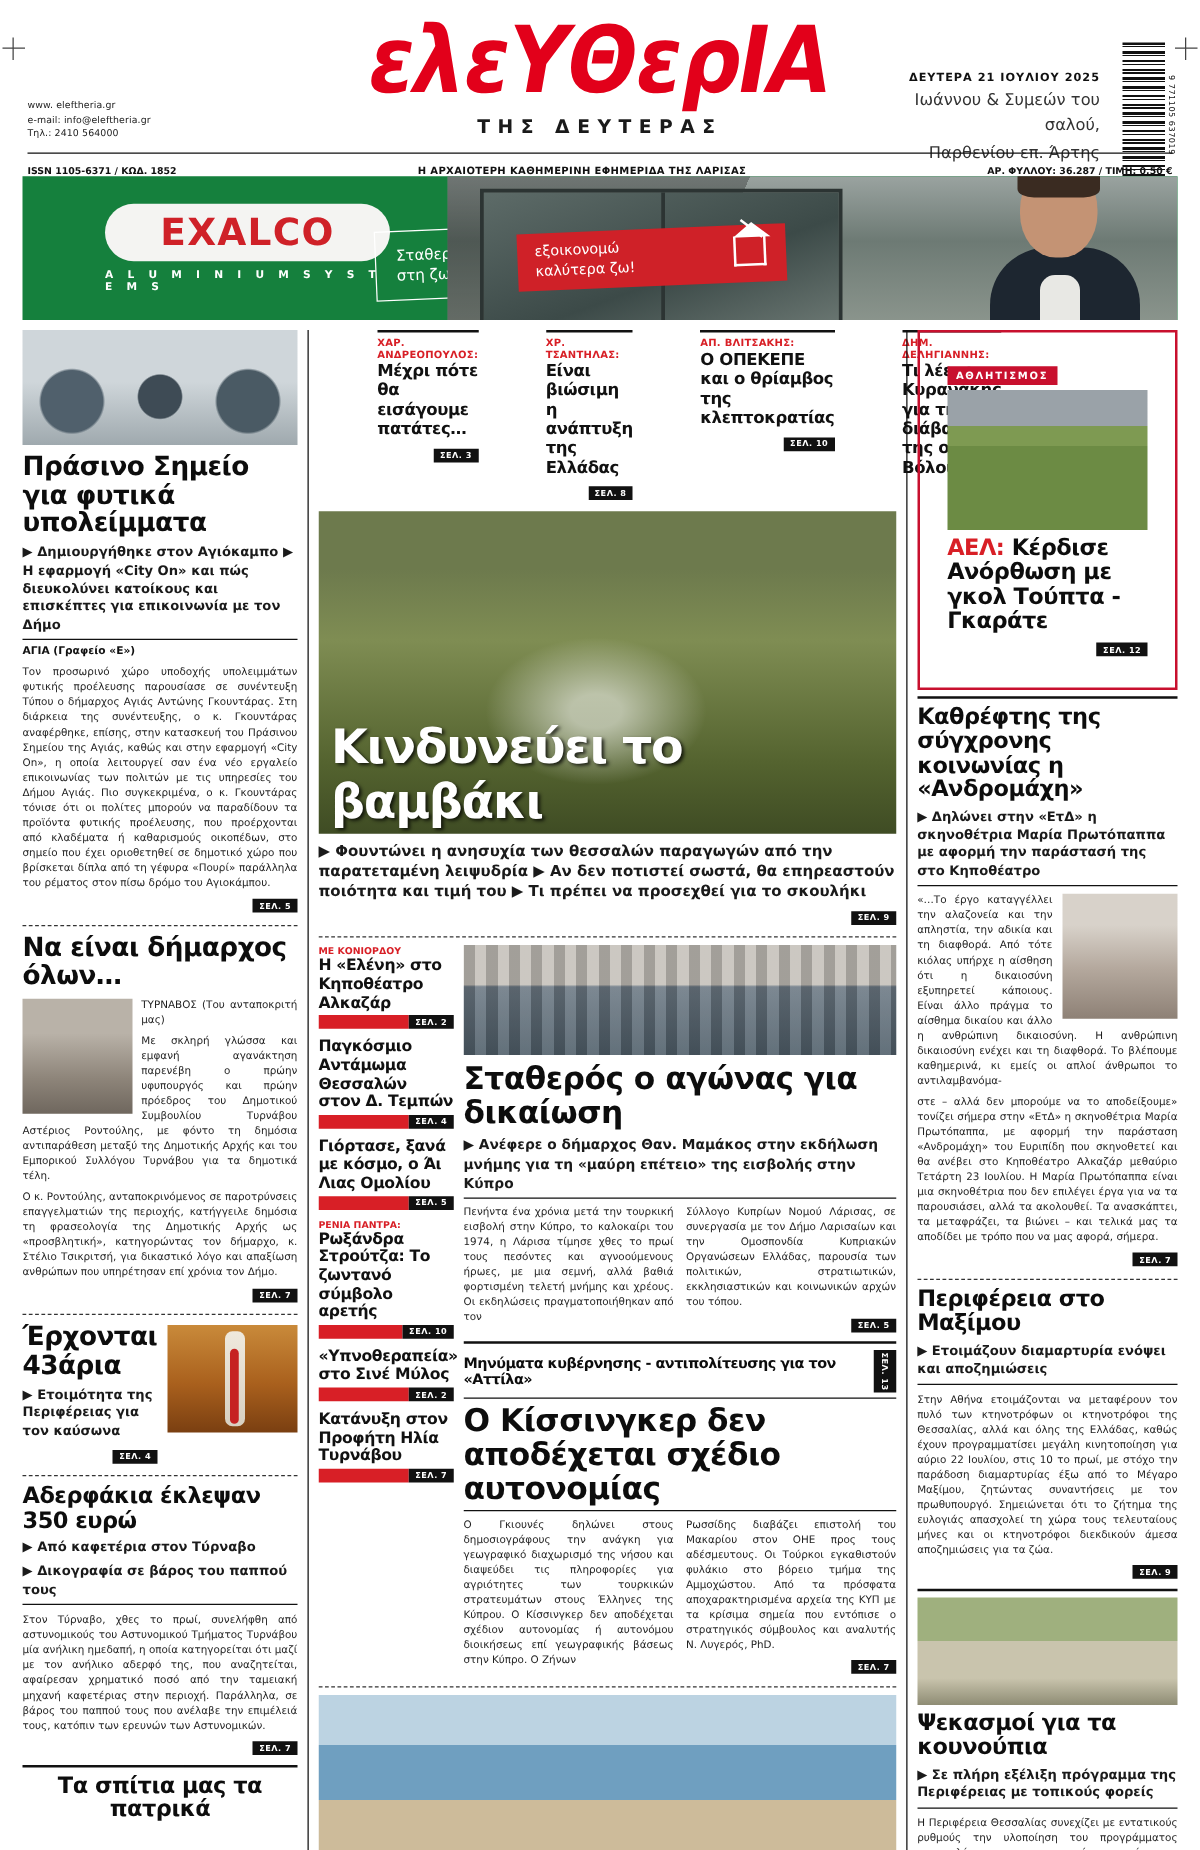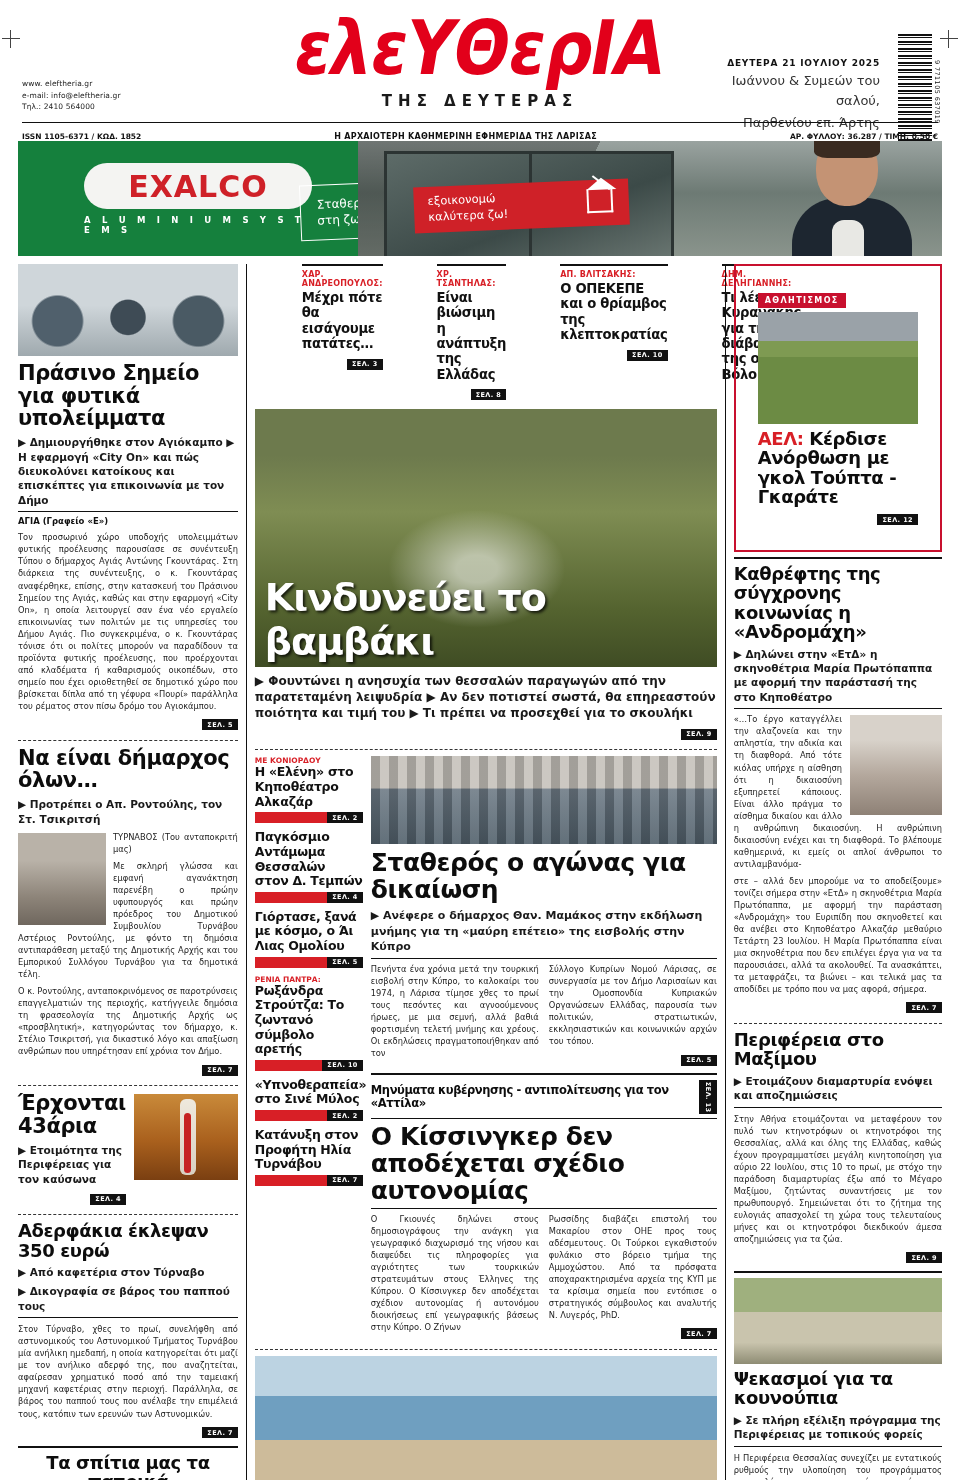--- a/index.html
+++ b/index.html
@@ -324,21 +324,20 @@
       <div class="hl hl-xl" style="margin-top:6px">Πράσινο Σημείο για φυτικά υπολείμματα</div>
       <div class="bullets">▶ Δημιουργήθηκε στον Αγιόκαμπο ▶ Η εφαρμογή «City On» και πώς διευκολύνει κατοίκους και επισκέπτες για επικοινωνία με τον Δήμο</div>
       <div class="rule-thin"></div>
       <div class="lead">ΑΓΙΑ (Γραφείο «Ε»)</div>
       <div class="body-txt">Τον προσωρινό χώρο υποδοχής υπολειμμάτων φυτικής προέλευσης παρουσίασε σε συνέντευξη Τύπου ο δήμαρχος Αγιάς Αντώνης Γκουντάρας. Στη διάρκεια της συνέντευξης, ο κ. Γκουντάρας αναφέρθηκε, επίσης, στην κατασκευή του Πράσινου Σημείου της Αγιάς, καθώς και στην εφαρμογή «City On», η οποία λειτουργεί σαν ένα νέο εργαλείο επικοινωνίας των πολιτών με τις υπηρεσίες του Δήμου Αγιάς. Πιο συγκεκριμένα, ο κ. Γκουντάρας τόνισε ότι οι πολίτες μπορούν να παραδίδουν τα προϊόντα φυτικής προέλευσης, που προέρχονται από κλαδέματα ή καθαρισμούς οικοπέδων, στο σημείο που έχει οριοθετηθεί σε δημοτικό χώρο που βρίσκεται δίπλα από τη γέφυρα «Πουρί» παράλληλα του ρέματος στον πίσω δρόμο του Αγιοκάμπου.</div>
       <div class="sel-wrap"><span class="sel">ΣΕΛ. 5</span></div>
 
       <div class="rule-dashed"></div>
 
       <div class="hl hl-xl">Να είναι δήμαρχος όλων…</div>
-      <div class="bullets">▶ Προτρέπει ο Απ. Ροντούλης, τον Στ. Τσικριτσή</div>
       <div style="margin-top:5px">
         <div class="wrap-img-left photo ph-portrait" style="height:92px"></div>
         <div class="body-txt" style="margin-top:0">ΤΥΡΝΑΒΟΣ (Του ανταποκριτή μας)</div>
         <div class="body-txt">Με σκληρή γλώσσα και εμφανή αγανάκτηση παρενέβη ο πρώην υφυπουργός και πρώην πρόεδρος του Δημοτικού Συμβουλίου Τυρνάβου Αστέριος Ροντούλης, με φόντο τη δημόσια αντιπαράθεση μεταξύ της Δημοτικής Αρχής και του Εμπορικού Συλλόγου Τυρνάβου για τα δημοτικά τέλη.</div>
         <div class="clear"></div>
         <div class="body-txt">Ο κ. Ροντούλης, ανταποκρινόμενος σε παροτρύνσεις επαγγελματιών της περιοχής, κατήγγειλε δημόσια τη φρασεολογία της Δημοτικής Αρχής ως «προσβλητική», κατηγορώντας τον δήμαρχο, κ. Στέλιο Τσικριτσή, για δικαστικό λόγο και απαξίωση ανθρώπων που υπηρέτησαν επί χρόνια τον Δήμο.</div>
       </div>
       <div class="sel-wrap"><span class="sel">ΣΕΛ. 7</span></div>
 
       <div class="rule-dashed"></div>

